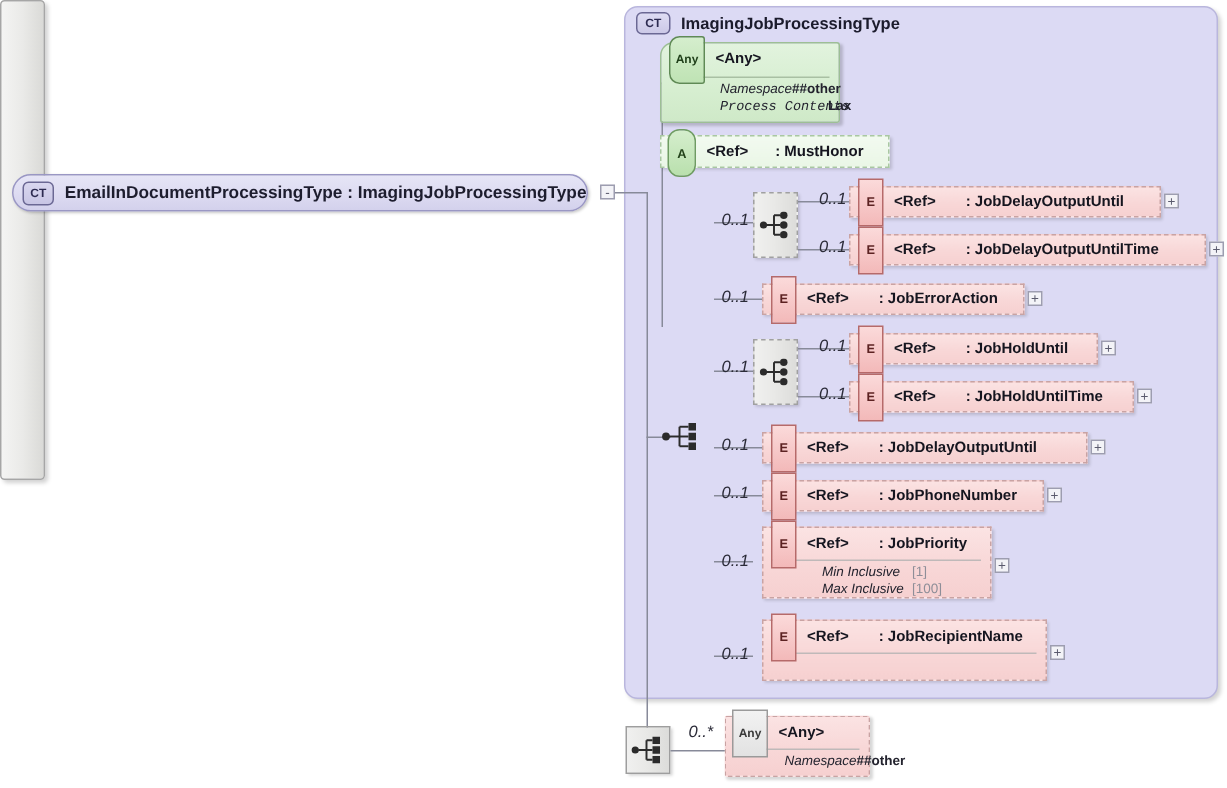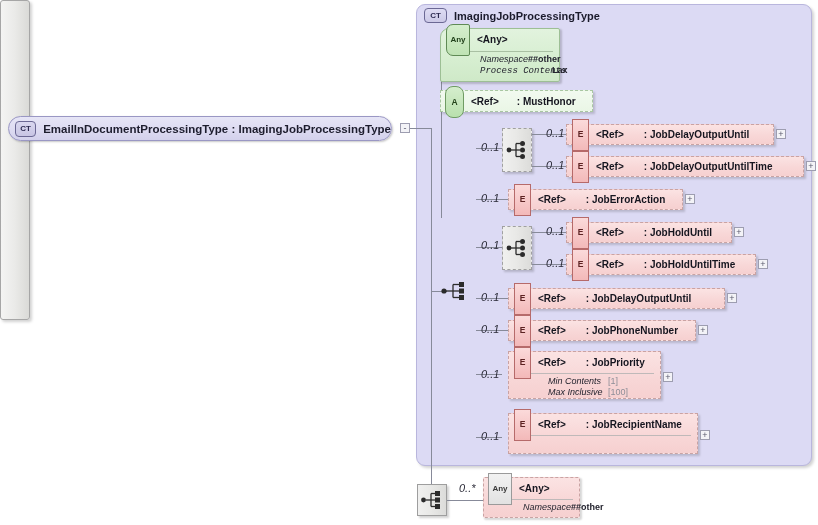--- a/index.html
+++ b/index.html
@@ -325,21 +325,21 @@
 
 <div class="nodebox elbox" style="left:508px;top:351px;width:153px;height:48px;">
   <div class="row-main" style="height:21px;">
     <div class="badge badge-E">E</div>
     <div class="lbl lbl-ref">&lt;Ref&gt;</div>
     <div class="lbl lbl-name2">: JobPriority</div>
   </div>
   <div class="divider"></div>
   <div class="facets">
     <div class="facet-row">
-      <div class="facet-key" style="width:60px;">Min Contents</div>
+      <div class="facet-key" style="width:60px;">Min Inclusive</div>
       <div class="facet-val-grey">[1]</div>
     </div>
     <div class="facet-row">
       <div class="facet-key" style="width:60px;">Max Inclusive</div>
       <div class="facet-val-grey">[100]</div>
     </div>
   </div>
 </div>
 <div class="boxbtn" style="left:663px;top:372px;">+</div>
 <div class="card" style="left:481px;top:369px;">0..1</div>

